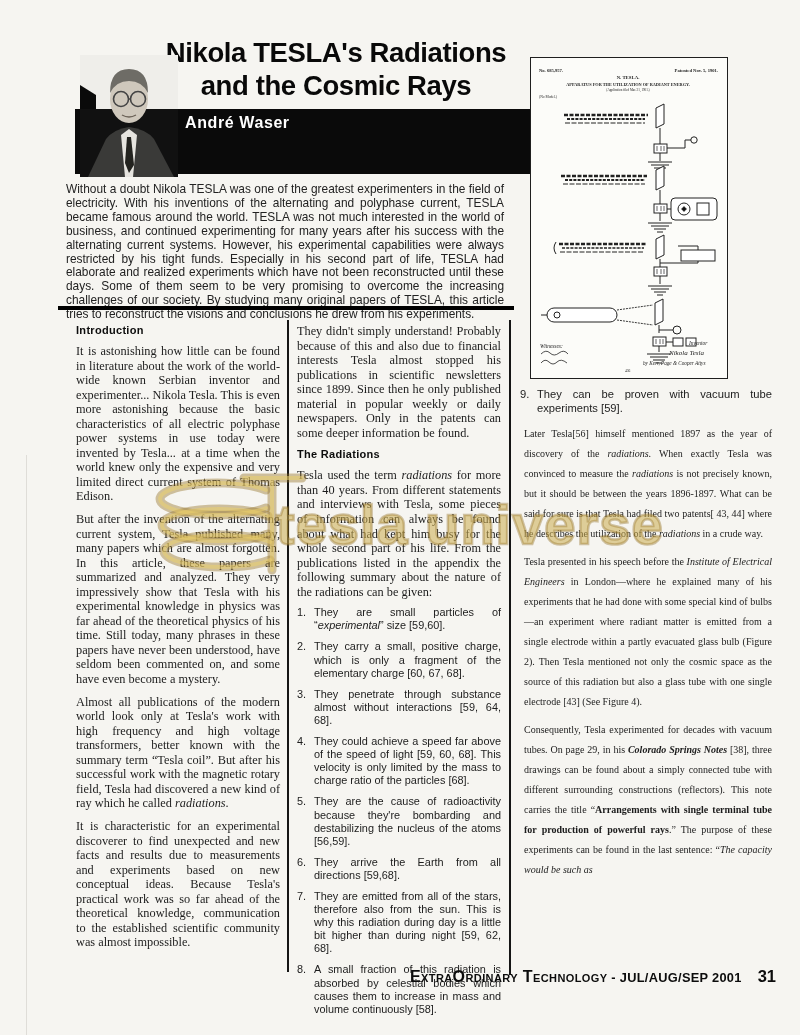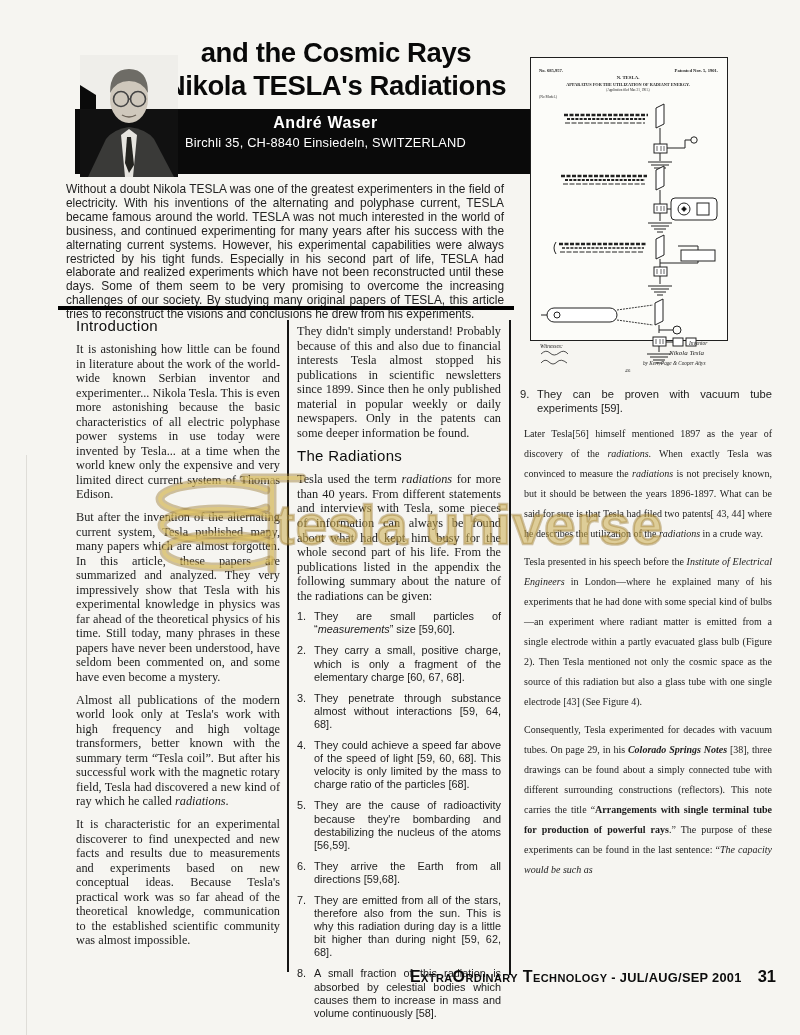--- a/index.html
+++ b/index.html
@@ -10,21 +10,21 @@
   }
   .abs{position:absolute;}
 
   
   .title{
     left:150px;top:36px;width:372px;text-align:center;
     font-family:"Liberation Sans",sans-serif;font-weight:bold;
     font-size:27.5px;line-height:33px;letter-spacing:-0.4px;color:#090909;
   }
   .banner{
-    left:75px;top:109px;width:492px;height:65px;background:#0a0a0a;text-align:center;
+    left:75px;top:109px;width:492px;height:65px;background:#0a0a0a;
   }
   .banner-text{
     position:absolute;left:110px;top:5px;color:#ffffff;
     font-family:"Liberation Sans",sans-serif;
   }
   .banner-author{font-size:16px;font-weight:bold;letter-spacing:0.6px;margin:0 0 3px 0;}
   .banner-address{font-size:12.8px;margin:0 0 3px 0;letter-spacing:0.2px;}
   .banner-contact{font-size:13.2px;font-weight:bold;letter-spacing:0.2px;margin:0;}
   .photo{left:80px;top:55px;width:98px;height:122px;}
 
@@ -39,36 +39,36 @@
   
   .col{text-align:justify;}
   .col1{left:76px;top:316px;width:204px;}
   .col2{left:297px;top:316px;width:204px;}
   .col3{left:520px;top:388px;width:252px;}
   .vrule{width:2px;background:#151515;}
   .vrule1{left:287px;top:320px;height:652px;}
   .vrule2{left:509px;top:320px;height:655px;}
 
   .col h3{
-    font-family:"Liberation Sans",sans-serif;font-weight:normal;
-    font-size:15px;margin:1px 0 3px 0;letter-spacing:0.3px;color:#0d0d0d;text-align:left;
+    font-family:"Liberation Sans",sans-serif;font-weight:bold;
+    font-size:11px;margin:8px 0 3px 0;letter-spacing:0.3px;color:#0d0d0d;text-align:left;
   }
   .col p{font-size:12.3px;line-height:14.55px;margin:8px 0 7px 0;}
   .col3 p{font-size:10px;line-height:20px;margin:0 0 8px 4px;}
 
   .numlist{margin:2px 0 0 0;padding:0;list-style:none;
     font-family:"Liberation Sans",sans-serif;font-size:10.9px;line-height:13.1px;}
   .numlist li{display:grid;grid-template-columns:15px 1fr;column-gap:2px;margin:0 0 8px 0;}
   .item9{display:grid;grid-template-columns:15px 1fr;column-gap:2px;
     font-family:"Liberation Sans",sans-serif;font-size:11.2px;line-height:13.5px;
     margin:0 0 9px 0;text-align:justify;}
 
   
   .patent-box{
-    left:530px;top:57px;width:198px;height:284px;
+    left:530px;top:57px;width:198px;height:322px;
     background:#fcfcf9;border:1.3px solid #1f1f1f;box-sizing:border-box;
   }
 
   
   .wm{pointer-events:none;z-index:40;}
   .wm-text{
     left:276px;top:492px;
     font-family:"Liberation Sans",sans-serif;font-weight:bold;
     font-size:56px;letter-spacing:1px;white-space:nowrap;
     color:rgba(226,196,96,0.40);
@@ -86,28 +86,27 @@
   .footer .journal{font-variant:small-caps;font-weight:bold;font-size:16px;letter-spacing:0.4px;margin-left:40px;}
   .footer .issue{font-weight:bold;font-size:12.8px;letter-spacing:0.3px;}
   .footer .pageno{font-weight:bold;font-size:16.5px;margin-left:16px;}
 
   .fold{left:26px;top:455px;width:1px;height:580px;background:rgba(120,115,105,0.18);}
 </style>
 </head>
 <body>
 
 <div class="abs title">
+  <div>Nikola TESLA's Radiations</div>
   <div>and the Cosmic Rays</div>
-  <div>Nikola TESLA's Radiations</div>
 </div>
 
 <div class="abs banner">
   <div class="banner-text">
     <p class="banner-author">André Waser</p>
-    <p class="banner-address">Birchli 35, CH-8840 Einsiedeln, SWITZERLAND</p>
   </div>
 </div>
 
 <div class="abs photo">
   <svg width="98" height="122" viewBox="0 0 98 122">
     <rect x="0" y="0" width="98" height="54" fill="#efeeea"></rect>
     <polygon points="0,30 16,40 16,122 0,122" fill="#0a0a0a"></polygon>
     <rect x="0" y="54" width="98" height="68" fill="#111"></rect>
 
     <path d="M8,122 L26,84 Q34,74 49,72 Q66,74 74,84 L94,122 Z" fill="#3a3a38"></path>
@@ -137,21 +136,21 @@
   <p>It is characteristic for an experimental discoverer to find unexpected and new facts and results due to measurements and experiments based on new conceptual ideas. Because Tesla's practical work was so far ahead of the theoretical knowledge, communication to the established scientific community was almost impossible.</p>
 </div>
 
 <div class="abs col col2">
   <p>They didn't simply understand! Probably because of this and also due to  financial interests Tesla almost stopped his publications in scientific newsletters since 1899. Since then he only published material in popular weekly or daily newspapers. Only in the patents can some deeper information be found.</p>
   <h3>The Radiations</h3>
   <p>Tesla used the term <i>radiations</i> for more than 40 years. From different statements and interviews with Tesla, some pieces of information can always be found about what had kept him busy for the whole second part of his life. From the publications listed in the appendix the following summary about the nature of the radiations can be given:</p>
   <ol class="numlist">
     <li>
       <span>1.</span>
-      <span>They are small particles of “<i>measurements</i>” size [59,60].</span>
+      <span>They are small particles of “<i>experimental</i>” size [59,60].</span>
     </li>
     <li>
       <span>2.</span>
       <span>They carry a small, positive charge, which is only a fragment of the elementary charge [60, 67, 68].</span>
     </li>
     <li>
       <span>3.</span>
       <span>They penetrate through substance almost without interactions [59, 64, 68].</span>
     </li>
     <li>

